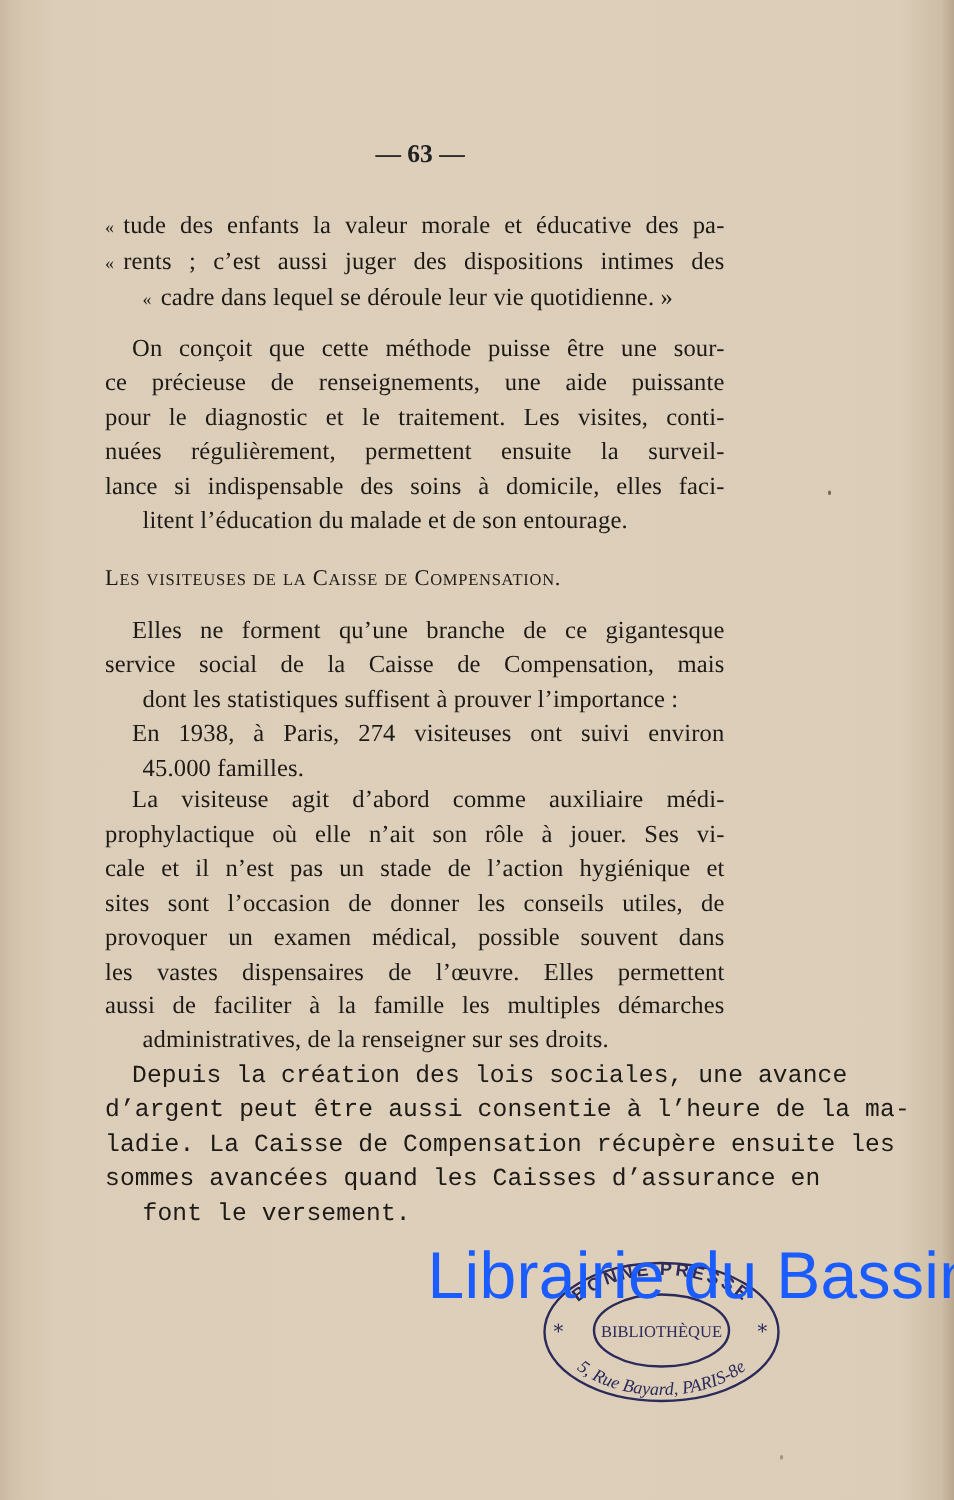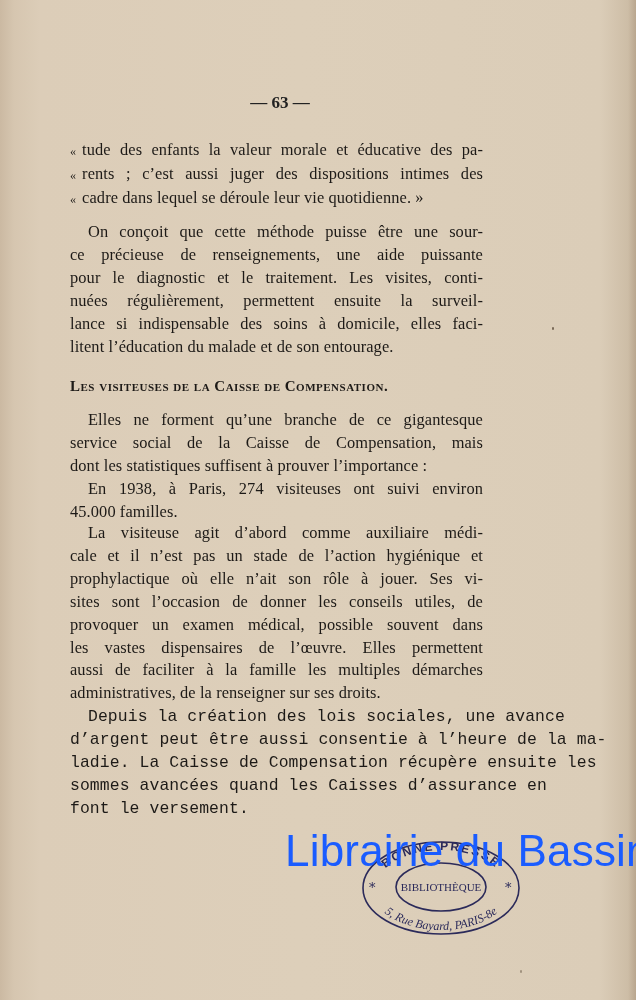--- a/index.html
+++ b/index.html
@@ -15,26 +15,26 @@
   .page-number {
     position: absolute; top: 93px; left: 0; width: 560px; text-align: center;
     font-family: "Liberation Serif", serif; font-weight: bold; font-size: 17px; color: #222;
   }
   .text-block {
     position: absolute; left: 70px; width: 413px;
     font-family: "Liberation Serif", serif; font-size: 16.4px; line-height: 22.9px;
     color: #1d1a17; text-align: justify; letter-spacing: 0.1px;
   }
   .line { display: block; white-space: nowrap; text-align-last: justify; text-align: justify; }
-  .line.last { text-align-last: left; }
+  .line.last { text-align-last: left; margin-left: 25px; }
   .indent { padding-left: 18px; }
   .quote-mark { font-size: 12px; margin-right: 6px; }
   .heading {
     position: absolute; left: 70px; top: 378px; font-family: "Liberation Serif", serif;
-    font-size: 15px; font-variant: small-caps; letter-spacing: 0.5px; color: #1d1a17; font-weight: bold;
+    font-size: 15px; font-variant: small-caps; letter-spacing: 0.5px; color: #1d1a17;
   }
   .stamp {
     position: absolute; left: 361px; top: 840px; width: 160px; height: 96px;
   }
   .watermark {
     position: absolute; left: 285px; top: 826px; font-family: "Liberation Sans", sans-serif;
     font-size: 44px; color: #1a5cff; white-space: nowrap; letter-spacing: 0.2px; text-align: center;
   }
   .speck { position: absolute; width: 2px; height: 3px; background: #7a6a58; border-radius: 1px; }
 </style>
@@ -68,22 +68,22 @@
     <span class="line last">dont les statistiques suffisent à prouver l’importance :</span>
   </div>
 
   <div class="text-block" style="top:478px;">
     <span class="line indent">En 1938, à Paris, 274 visiteuses ont suivi environ</span>
     <span class="line last">45.000 familles.</span>
   </div>
 
   <div class="text-block" style="top:522px;">
     <span class="line indent">La visiteuse agit d’abord comme auxiliaire médi-</span>
+    <span class="line">prophylactique où elle n’ait son rôle à jouer. Ses vi-</span>
     <span class="line">cale et il n’est pas un stade de l’action hygiénique et</span>
-    <span class="line">prophylactique où elle n’ait son rôle à jouer. Ses vi-</span>
     <span class="line">sites sont l’occasion de donner les conseils utiles, de</span>
     <span class="line">provoquer un examen médical, possible souvent dans</span>
     <span class="line">les vastes dispensaires de l’œuvre. Elles permettent</span>
     <span class="line">aussi de faciliter à la famille les multiples démarches</span>
     <span class="line last">administratives, de la renseigner sur ses droits.</span>
   </div>
 
   <div class="text-block" style="top:706px;font-family:Liberation Mono, monospace;">
     <span class="line indent">Depuis la création des lois sociales, une avance</span>
     <span class="line">d’argent peut être aussi consentie à l’heure de la ma-</span>

